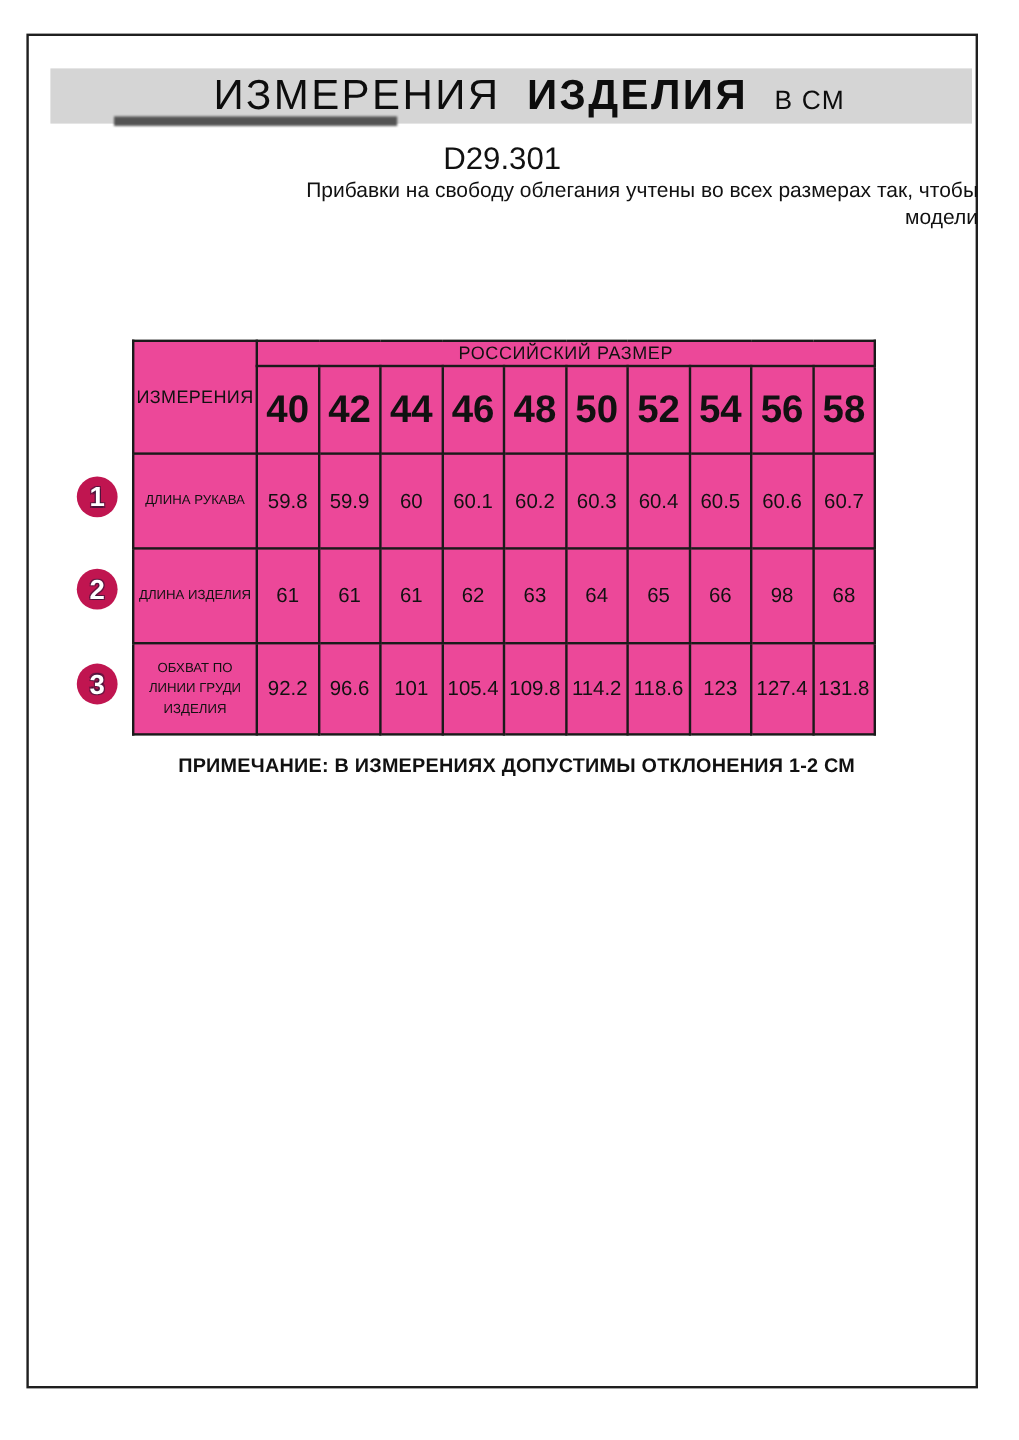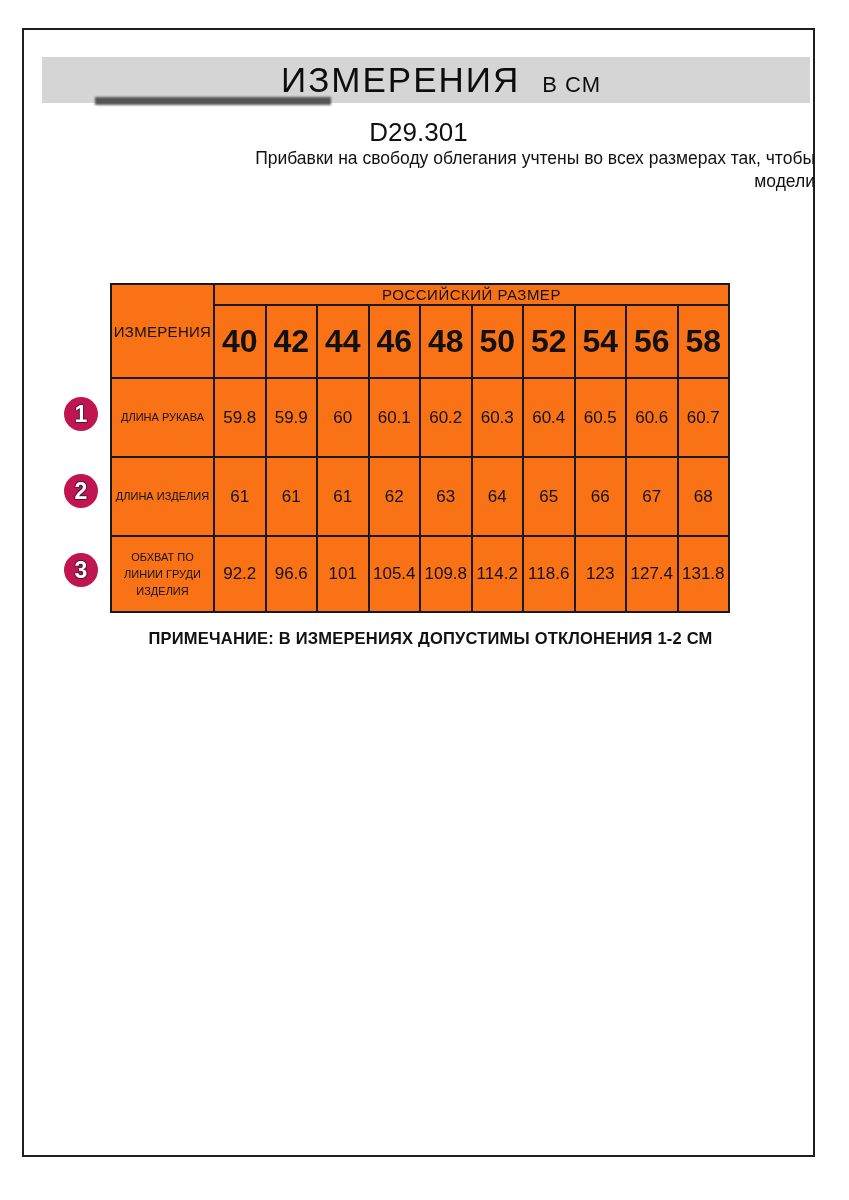--- a/index.html
+++ b/index.html
@@ -49,21 +49,21 @@
   }
   .meas-table {
     position:absolute; left:110px; top:283px;
     border-collapse:collapse;
     table-layout:fixed;
     width:618px;
   }
   .meas-table td {
     border:2px solid #1a1a1a;
     text-align:center; vertical-align:middle;
-    background:#f97316;
+    background:#ec4899;
   }
   tr.group-row { height:21px; }
   td.group-header { font-size:15px; letter-spacing:.5px; }
   td.corner-header { font-size:15px; letter-spacing:.3px; }
   tr.size-row { height:73px; }
   td.size-cell { font-size:32px; font-weight:700; }
   tr.data-row-1 { height:79px; }
   tr.data-row-2 { height:79px; }
   tr.data-row-3 { height:76px; }
   td.row-label { font-size:11px; line-height:17px; padding:0 1px; }
@@ -89,20 +89,21 @@
   }
 </style>
 </head>
 <body>
 
 <div class="page-border"></div>
 
 <div class="banner">
   <div class="banner-inner">
     <span class="t-main">ИЗМЕРЕНИЯ</span>
+    <span class="t-bold">ИЗДЕЛИЯ</span>
     <span class="t-unit">В СМ</span>
   </div>
 </div>
 <div class="banner-artifact"></div>
 
 <div class="model-code">D29.301</div>
 
 <div class="description">
   <div>Прибавки на свободу облегания учтены во всех размерах так, чтобы</div>
   <div>модели</div>
@@ -155,21 +156,21 @@
     <tr class="data-row-2">
       <td class="row-label">ДЛИНА ИЗДЕЛИЯ</td>
       <td class="val">61</td>
       <td class="val">61</td>
       <td class="val">61</td>
       <td class="val">62</td>
       <td class="val">63</td>
       <td class="val">64</td>
       <td class="val">65</td>
       <td class="val">66</td>
-      <td class="val">67</td>
+      <td class="val">98</td>
       <td class="val">68</td>
     </tr>
     <tr class="data-row-3">
       <td class="row-label">ОБХВАТ ПО ЛИНИИ ГРУДИ ИЗДЕЛИЯ</td>
       <td class="val">92.2</td>
       <td class="val">96.6</td>
       <td class="val">101</td>
       <td class="val">105.4</td>
       <td class="val">109.8</td>
       <td class="val">114.2</td>

